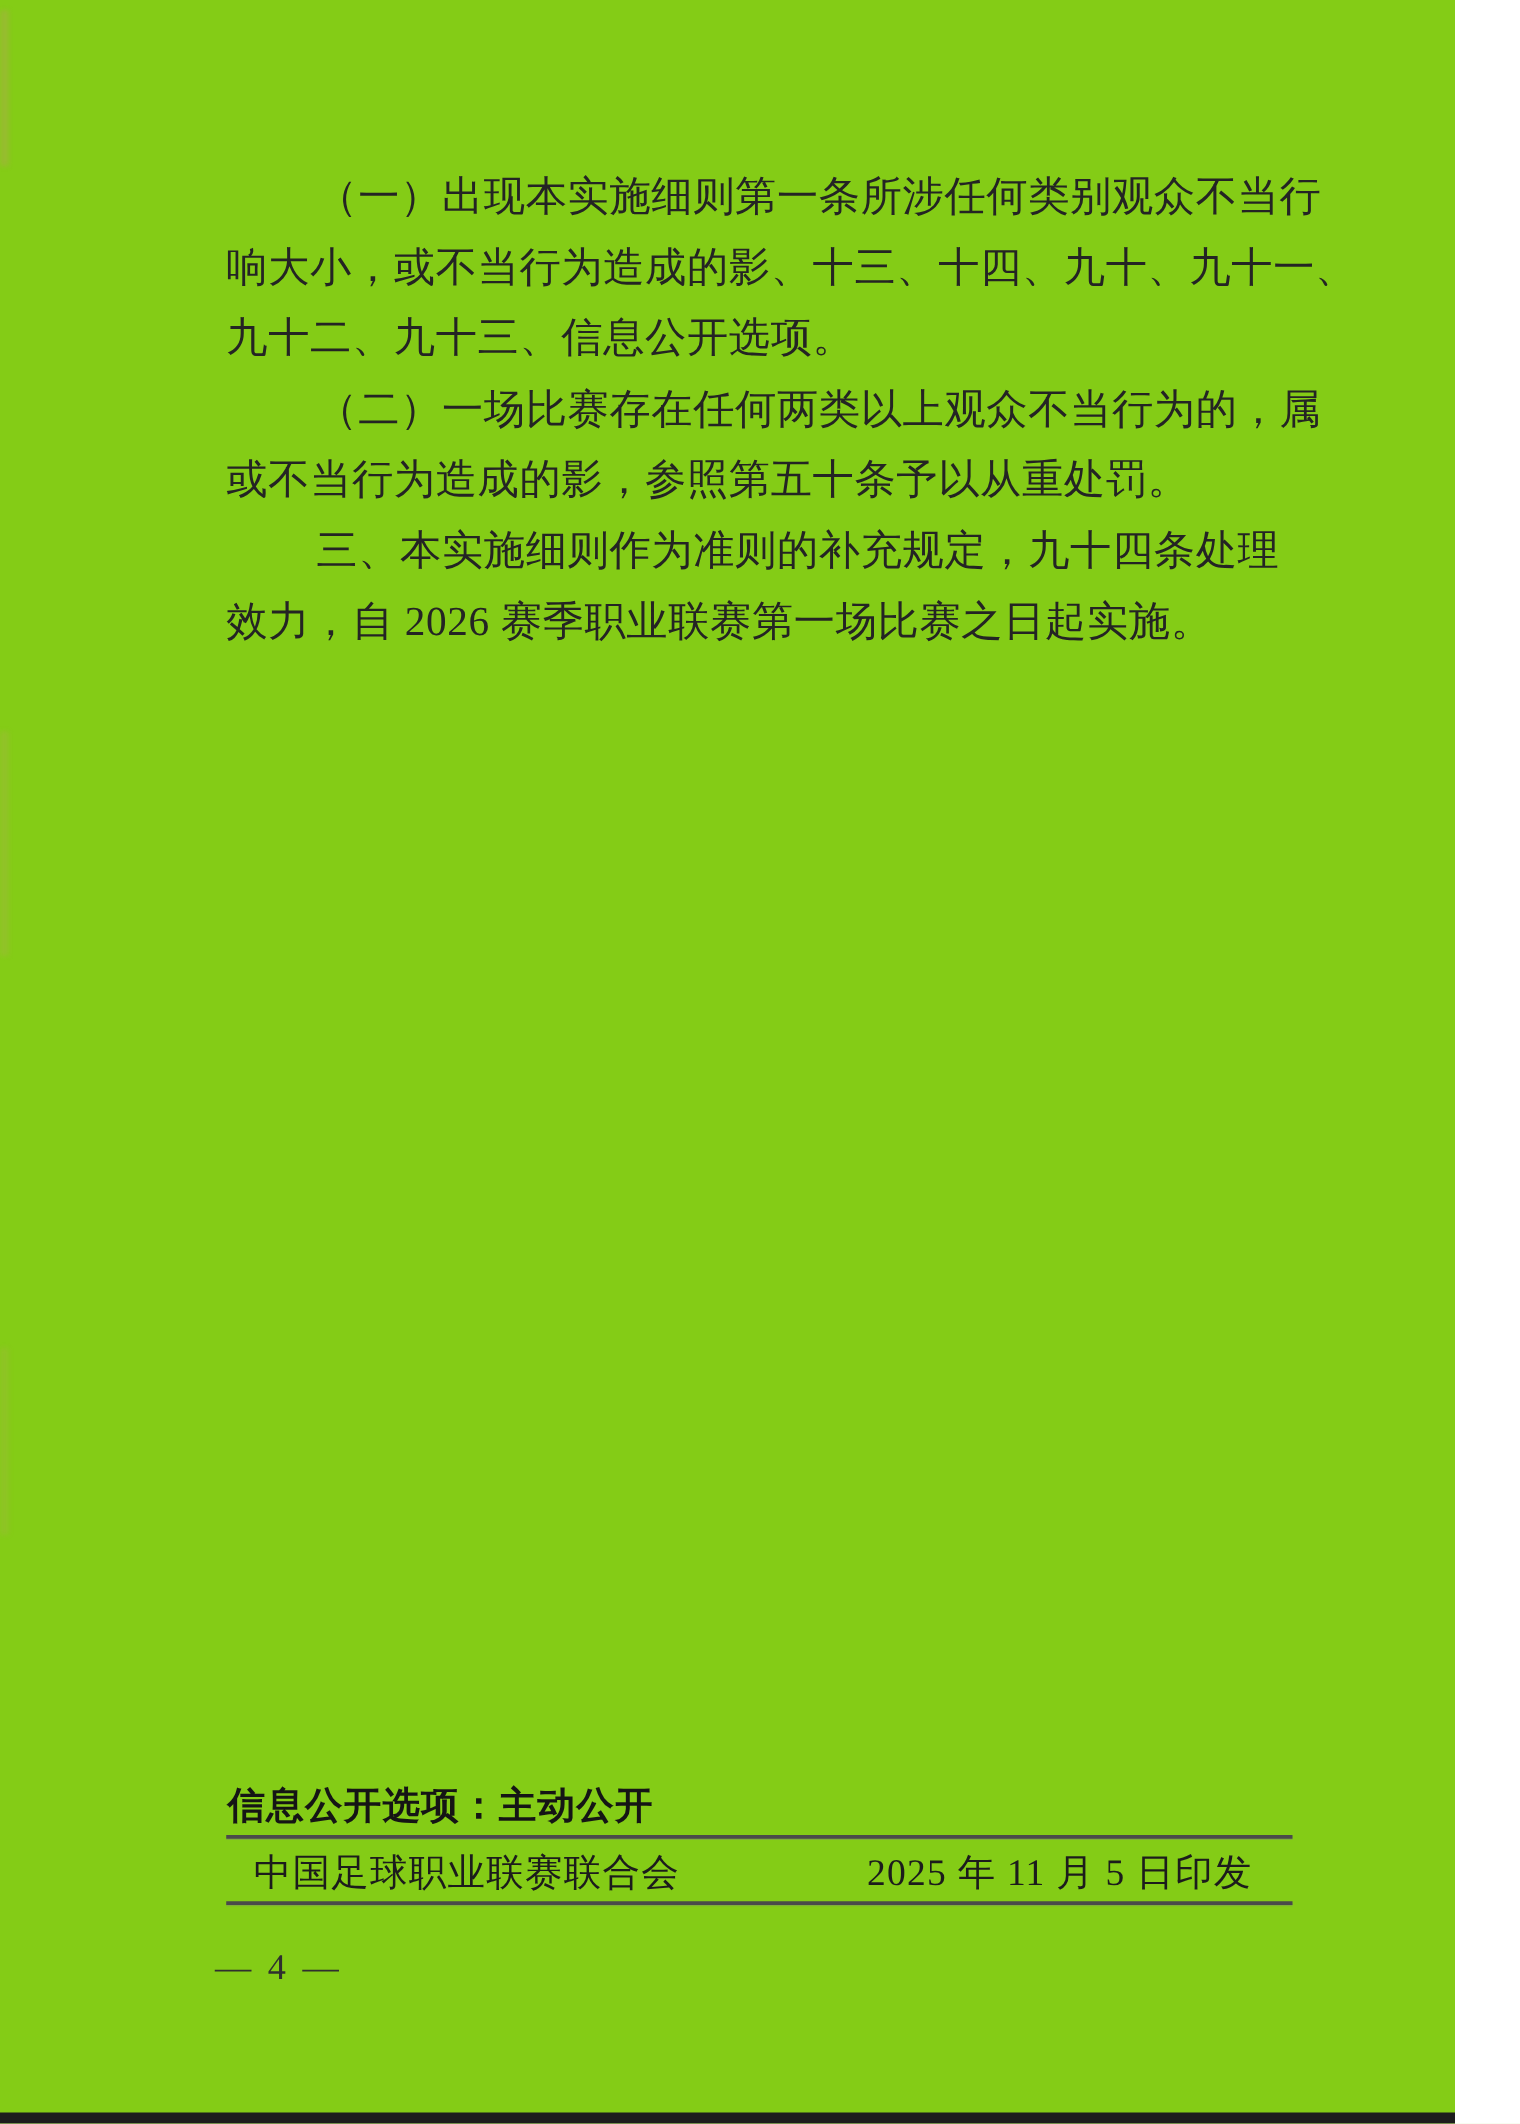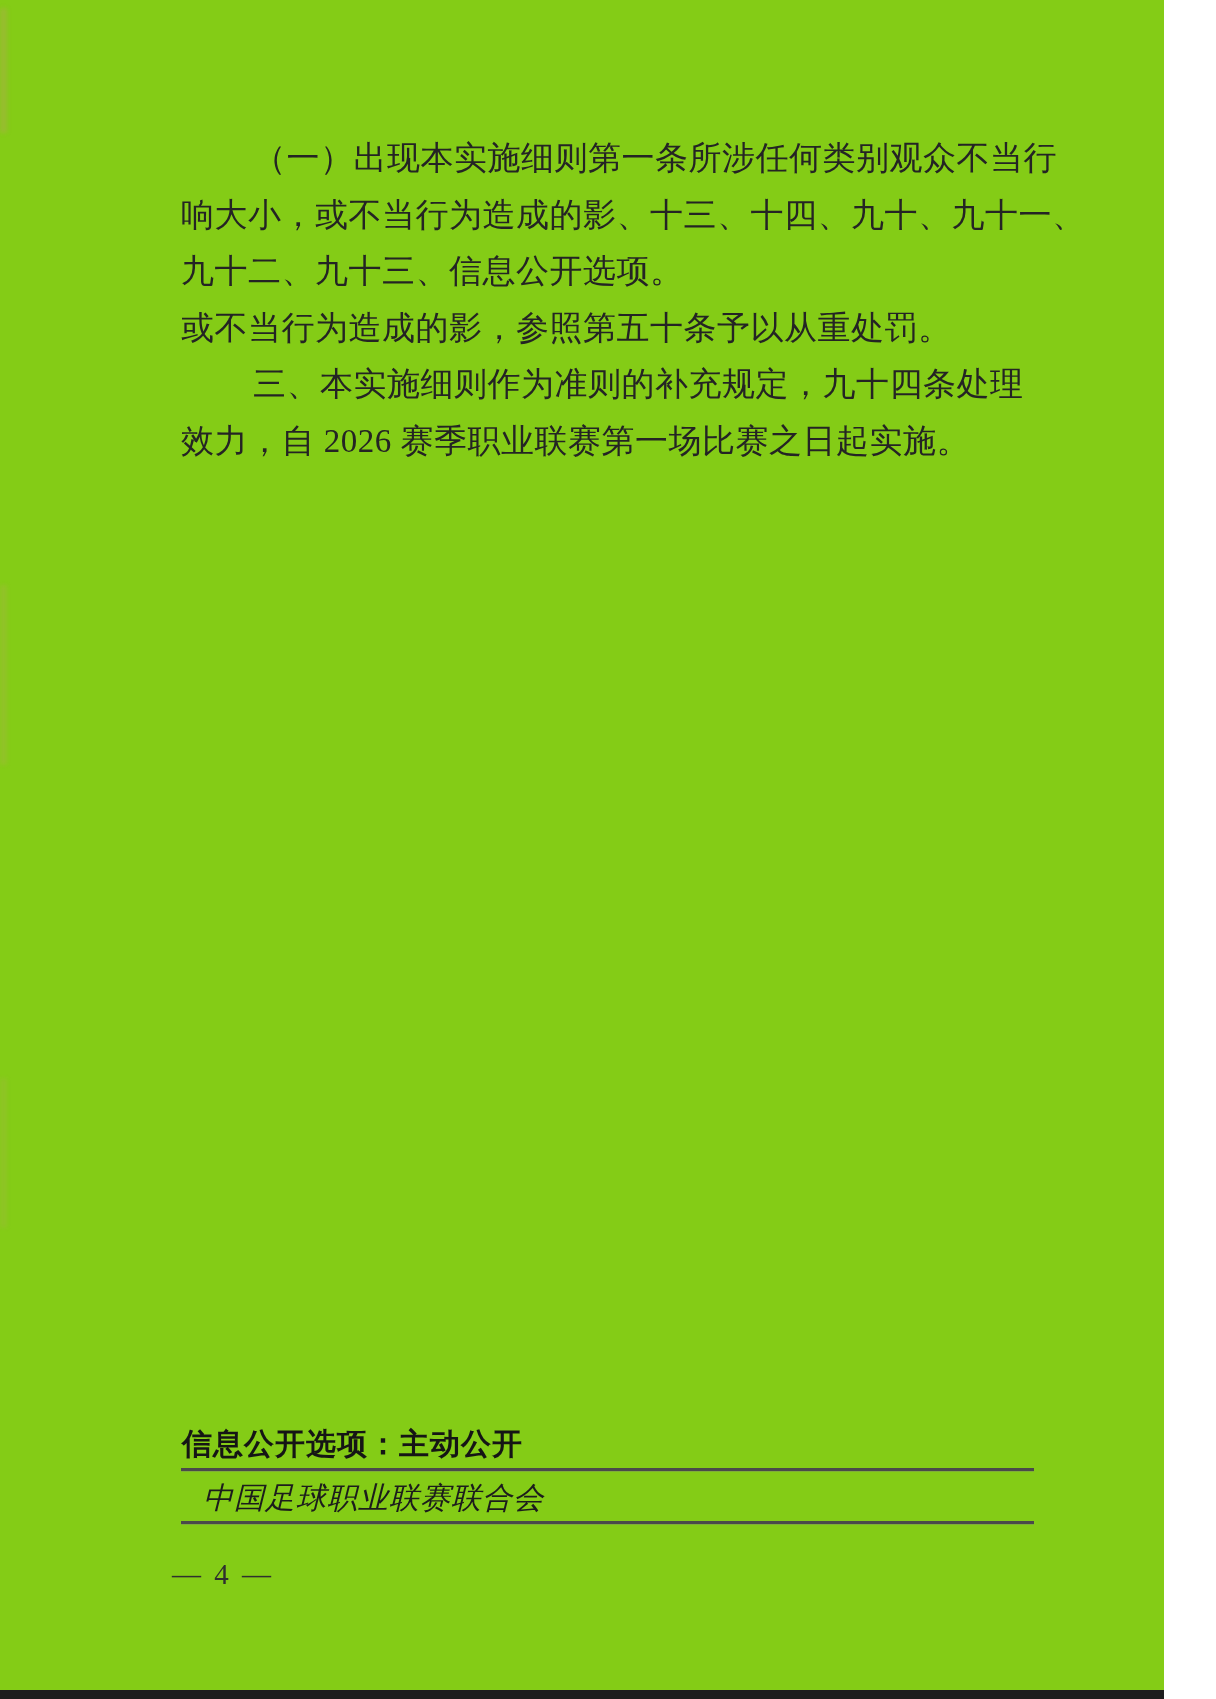--- a/index.html
+++ b/index.html
@@ -65,21 +65,20 @@
     left: 181px;
     top: 1475px;
     width: 853px;
     height: 46px;
     display: flex;
     align-items: center;
     justify-content: space-between;
     font-size: 30px;
     color: #1c1c1c;
     letter-spacing: 1px;
-    font-style: italic;
   }
   .issuer-name { margin-left: 22px; white-space: nowrap; }
   .print-date  { margin-right: 32px; white-space: nowrap; }
 
   .page-number {
     position: absolute;
     left: 172px;
     top: 1558px;
     font-size: 29px;
     color: #2f2f2f;
@@ -124,30 +123,32 @@
 <div id="screen">
 
   <div class="scan-smudge smudge-1"></div>
   <div class="scan-smudge smudge-2"></div>
   <div class="scan-smudge smudge-3"></div>
 
   <div class="doc-body">
     <div class="doc-line indent">（一）出现本实施细则第一条所涉任何类别观众不当行</div>
     <div class="doc-line">响大小，或不当行为造成的影、十三、十四、九十、九十一、</div>
     <div class="doc-line">九十二、九十三、信息公开选项。</div>
+    <div class="doc-line indent">（二）一场比赛存在任何两类以上观众不当行为的，属</div>
     <div class="doc-line">或不当行为造成的影，参照第五十条予以从重处罚。</div>
     <div class="doc-line indent">三、本实施细则作为准则的补充规定，九十四条处理</div>
     <div class="doc-line">效力，自 2026 赛季职业联赛第一场比赛之日起实施。</div>
   </div>
 
   <div class="info-option">信息公开选项：主动公开</div>
 
   <div class="footer-rule rule-top"></div>
   <div class="issuer-row">
     <span class="issuer-name">中国足球职业联赛联合会</span>
+    <span class="print-date">2025 年 11 月 5 日印发</span>
   </div>
   <div class="footer-rule rule-bottom"></div>
 
   <div class="page-number">— 4 —</div>
 
   <div class="scrollbar-thumb"></div>
   <div class="bottom-bar"></div>
 
 </div>
 

